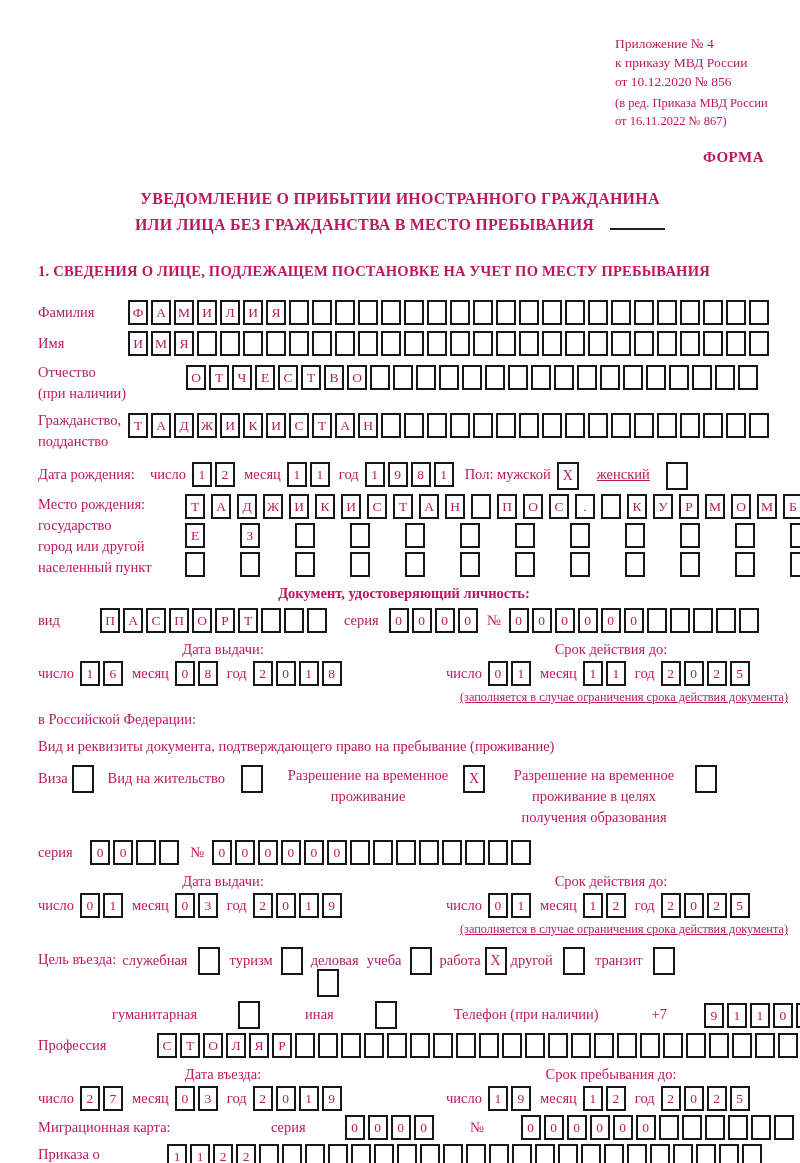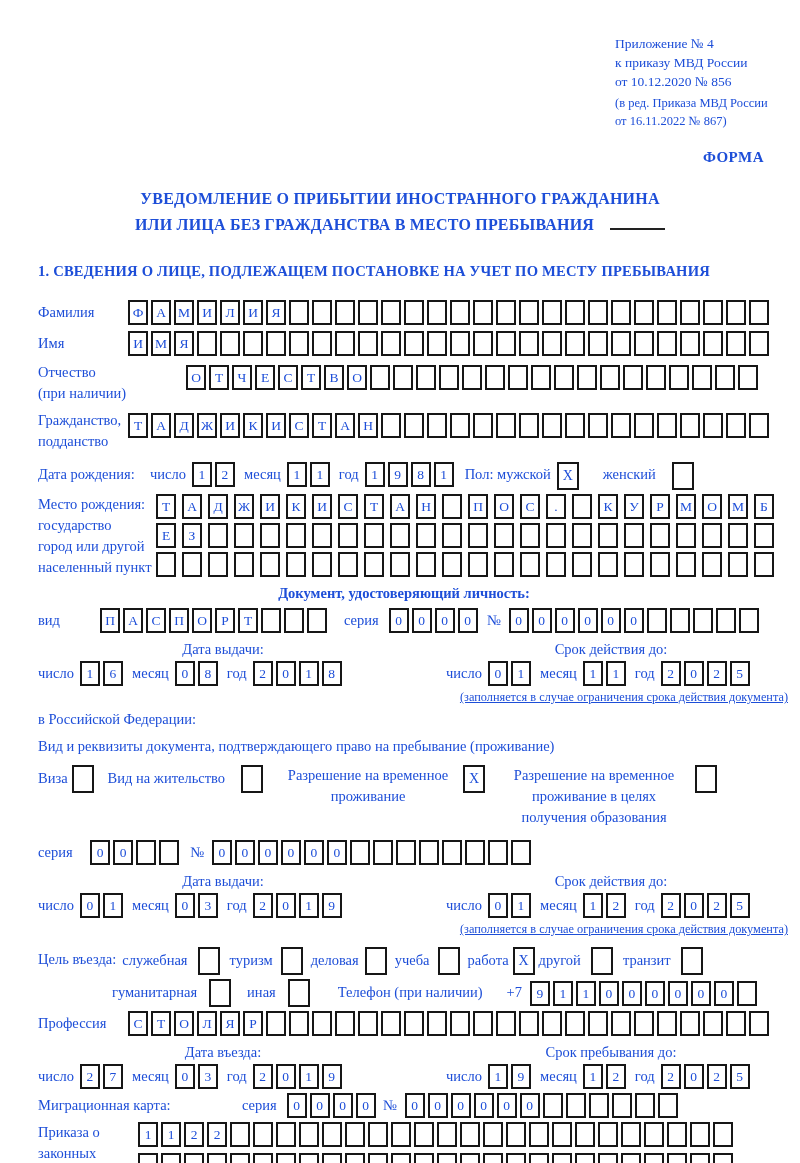--- a/index.html
+++ b/index.html
@@ -1,17 +1,17 @@
 <!DOCTYPE html>
 <html><head>
 <meta charset="utf-8">
 <style>
   html,body{margin:0;padding:0;background:#fff;}
   .page{position:relative;width:800px;height:1163px;box-sizing:border-box;
-        padding:34px 0 0 38px;background:#fff;color:#1d4ed8;
+        padding:34px 0 0 38px;background:#fff;color:#be185d;
         font-family:"Liberation Serif","DejaVu Serif",serif;overflow:hidden;}
   .ref{margin-left:577px;font-size:13.5px;line-height:1.42;}
   .ref .amend{font-size:12.5px;}
   .ref .gap{height:4px;}
   .forma{margin:18px 36px 0 0;text-align:right;font-weight:bold;font-size:15px;letter-spacing:.5px;}
   .title{margin:20px 38px 0 0;text-align:center;font-weight:bold;font-size:16px;line-height:1.6;letter-spacing:.2px;}
   .blankline{display:inline-block;width:55px;height:13px;border-bottom:2px solid #222;margin-left:16px;}
   .sec1{margin:26px 10px 0 0;font-weight:bold;font-size:14.6px;letter-spacing:.2px;}
   .frow{display:flex;align-items:flex-start;margin-top:6px;}
   .lbl{font-size:14.5px;padding-top:4px;flex-shrink:0;}
@@ -33,21 +33,21 @@
   .col-l .dg-head{width:370px;}
   .col-r .dg-head{width:330px;}
   .dg{display:flex;align-items:flex-start;}
   .dg .sub{margin-top:4px;}
   .note{font-size:12.3px;text-align:right;margin:4px 12px 0 0;text-decoration:underline;}
   .para{font-size:14.5px;margin-top:10px;}
   .optrow{display:flex;align-items:flex-start;margin-top:10px;}
   .optlbl{font-size:14.5px;padding-top:5px;white-space:nowrap;}
   .optblock{font-size:14.5px;text-align:center;line-height:1.45;}
   .w178{width:178px;} .w190{width:190px;}
-  .mt4{margin-top:4px;} .mt10{margin-top:10px;} .mt12{margin-top:12px;}
+  .mt4{margin-top:4px;gap:29px;} .mt10{margin-top:10px;} .mt12{margin-top:12px;}
   .pair{display:inline-flex;align-items:flex-start;}
 </style>
 </head>
 <body>
 
 <div class="page">
 
   <div class="ref">
     <div>Приложение № 4</div>
     <div>к приказу МВД России</div>
@@ -221,21 +221,21 @@
       </div>
     <span class="sub">год</span>
     <div class="cells">
         <span class="cell">1</span>
         <span class="cell">9</span>
         <span class="cell">8</span>
         <span class="cell">1</span>
       </div>
     <span class="sub" style="margin-left:8px;">Пол: мужской</span>
     <span class="cb">X</span>
-    <span class="sub" style="margin-left:24px;">женский</span>
+    <span class="sub" style="margin-left:18px;text-decoration:underline;">женский</span>
     <span class="cb" style="margin-left:10px;"></span>
   </div>
 
   <div class="frow mt4">
     <span class="lbl2 w118">
       <span>Место рождения:</span><br>
       <span>государство</span><br>
       <span>город или другой</span><br>
       <span>населенный пункт</span>
     </span>
@@ -500,21 +500,21 @@
   <div class="frow mt10">
     <span class="lbl" style="width:auto;">Цель въезда:</span>
     <span class="pair" style="margin-left:6px;">
       <span class="optlbl">служебная</span>
       <span class="cb" style="margin-left:10px;"></span>
     </span>
     <span class="pair" style="margin-left:10px;">
       <span class="optlbl">туризм</span>
       <span class="cb" style="margin-left:8px;"></span>
     </span>
-    <span class="pair" style="margin-left:8px;">
+    <span class="pair" style="margin-left:8px;flex-direction:column;">
       <span class="optlbl">деловая</span>
       <span class="cb" style="margin-left:6px;"></span>
     </span>
     <span class="pair" style="margin-left:8px;">
       <span class="optlbl">учеба</span>
       <span class="cb" style="margin-left:8px;"></span>
     </span>
     <span class="pair" style="margin-left:8px;">
       <span class="optlbl">работа</span>
       <span class="cb" style="margin-left:4px;">X</span>

